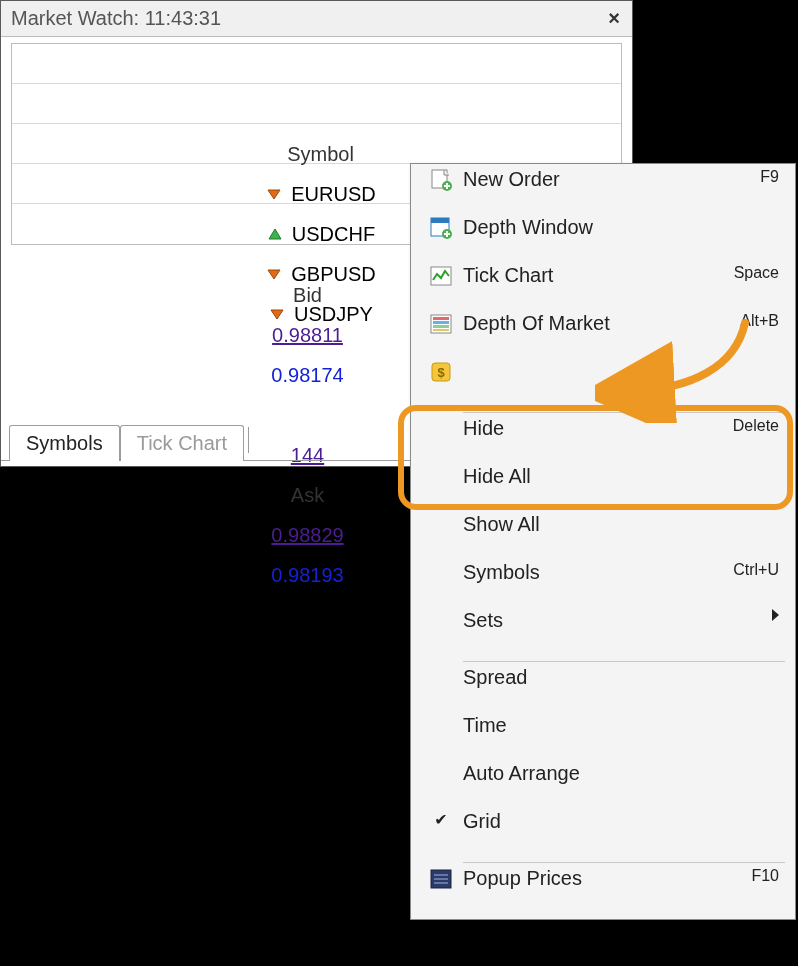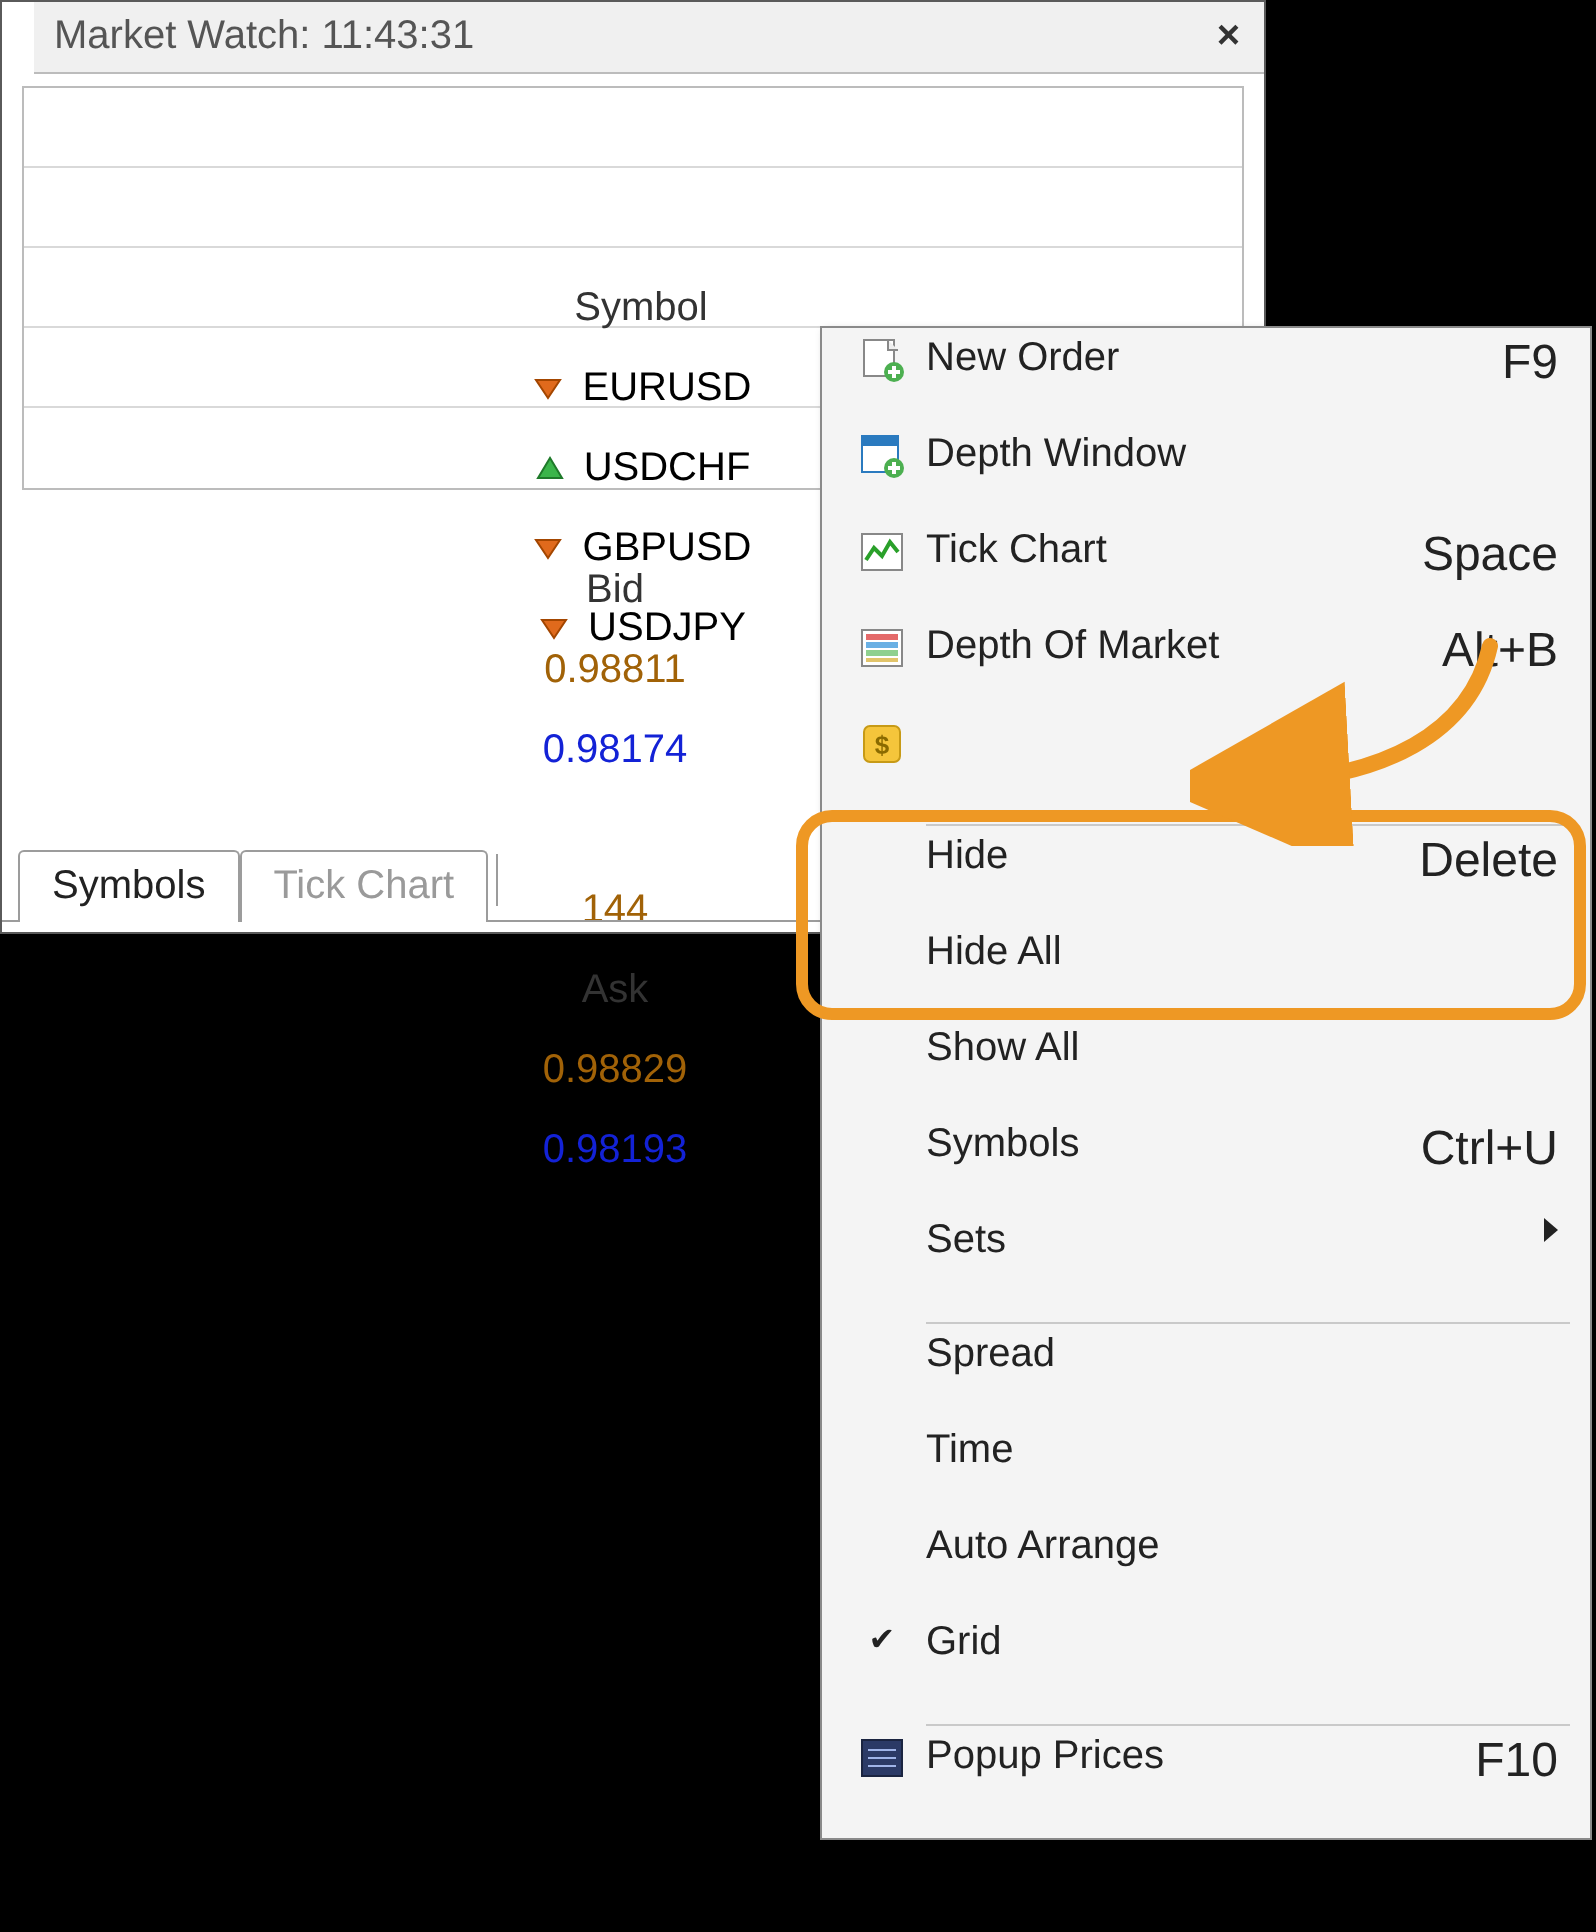--- a/index.html
+++ b/index.html
@@ -22,21 +22,20 @@
   }
   .titlebar {
     display: flex;
     align-items: center;
     justify-content: space-between;
     background: #f0f0f0;
     border-bottom: 1px solid #bcbcbc;
     height: 36px;
     padding: 0 8px 0 10px;
     color: #555;
-    margin-left: 16px;
   }
   .titlebar .title { font-weight: 400; }
   .close-x {
     font-family: Arial, sans-serif;
     font-size: 20px;
     font-weight: bold;
     color: #333;
     cursor: pointer;
     padding: 0 4px;
   }
@@ -55,21 +54,21 @@
   .grid-row:last-child { border-bottom: none; }
   .col-symbol { flex: 0 0 220px; display: flex; align-items: center; padding-left: 8px; }
   .col-bid { flex: 0 0 200px; text-align: right; padding-right: 18px; margin-top: 20px; }
   .col-ask { flex: 1; text-align: right; padding-right: 18px; }
   .grid-header { color: #333; }
   .arrow {
     width: 18px; height: 18px;
     display: inline-block;
     margin-right: 8px;
   }
-  .price-down { color: #a16207; }
+  .price-down { color: #4c1d95; text-decoration: underline; }
   .price-up { color: #1322d6; }
   .tabs {
     position: absolute;
     left: 8px;
     bottom: 6px;
     display: flex;
     align-items: flex-end;
     height: 40px;
   }
   .tab {
@@ -119,21 +118,21 @@
     cursor: pointer;
   }
   .menu-icon-slot {
     width: 44px;
     display: flex;
     align-items: center;
     justify-content: center;
     flex-shrink: 0;
   }
   .menu-label { flex: 1; }
-  .menu-shortcut { color: #222; font-size: 24px; }
+  .menu-shortcut { color: #222; font-size: 16px; }
   .menu-submenu-arrow {
     width: 0; height: 0;
     border-top: 6px solid transparent;
     border-bottom: 6px solid transparent;
     border-left: 7px solid #222;
     margin-left: 8px;
   }
   .menu-sep {
     height: 1px;
     background: #c9c9c9;

